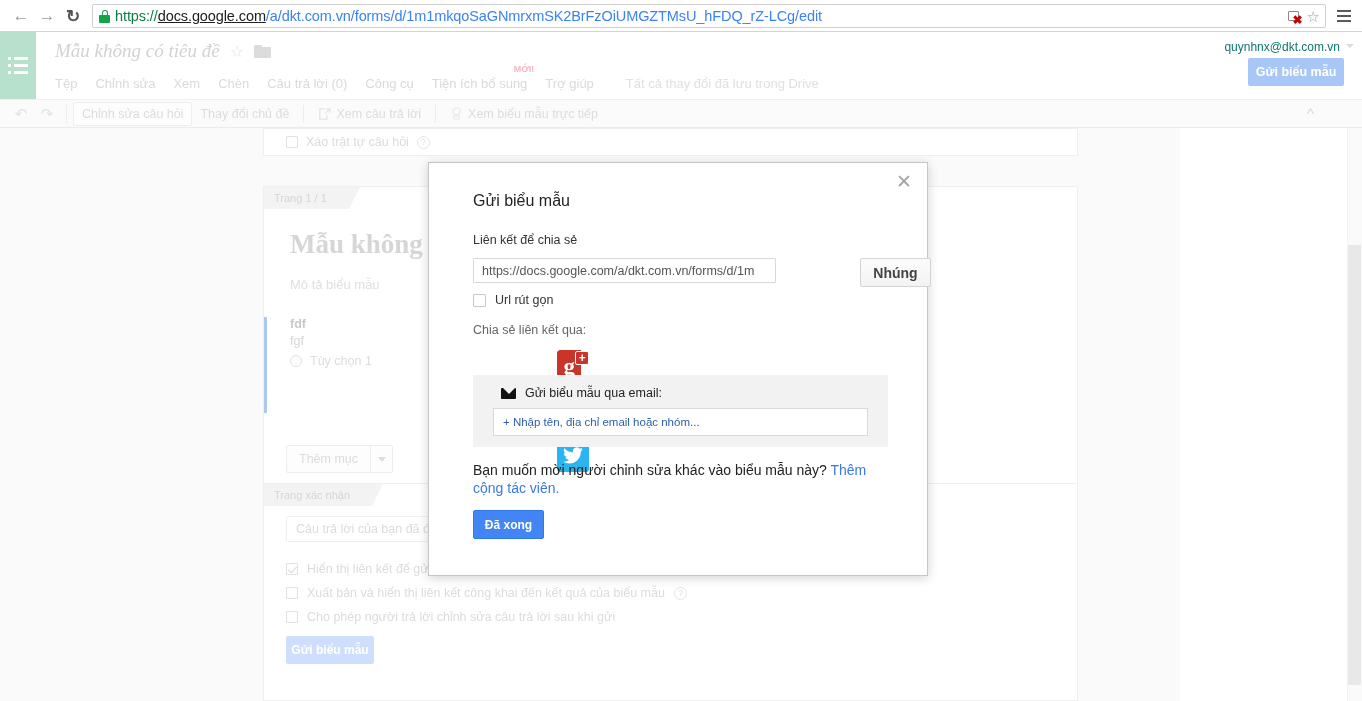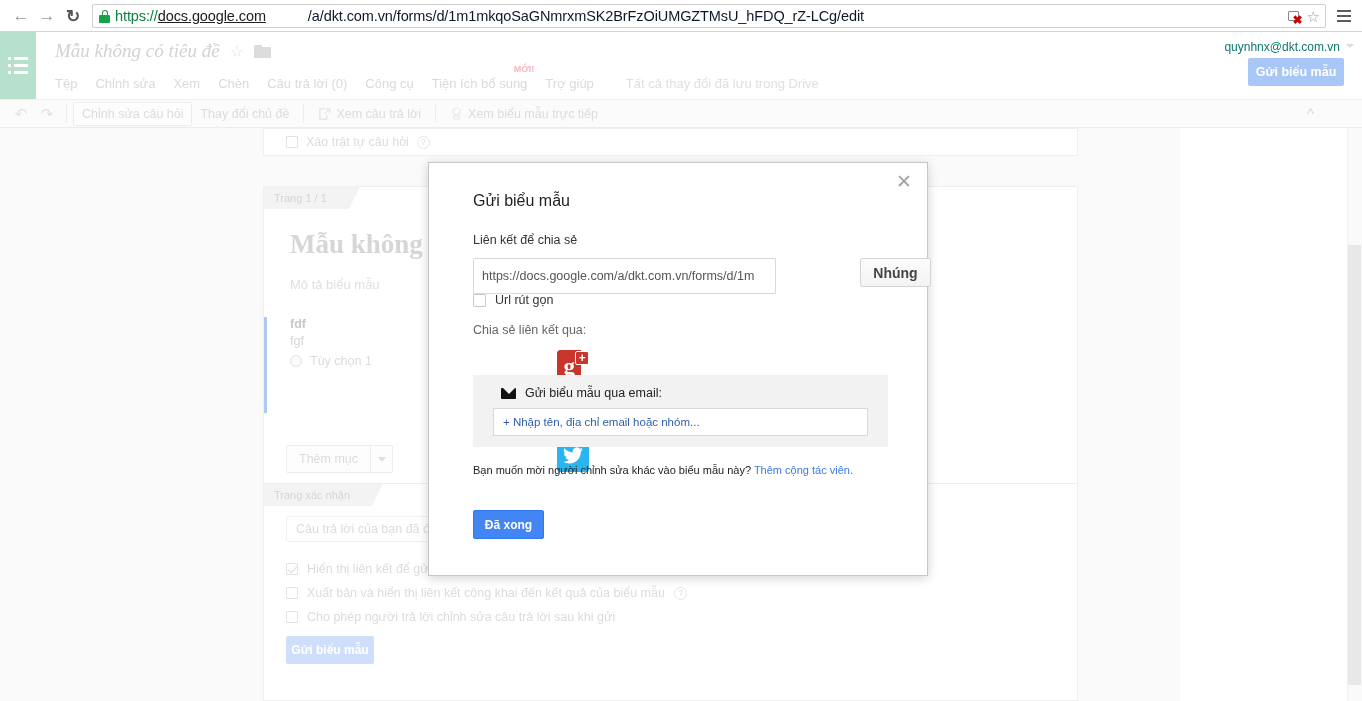--- a/index.html
+++ b/index.html
@@ -57,21 +57,21 @@
     border-radius: 3px 3px 0 0;
   }
   .url-text {
     font-size: 14.5px;
     color: #222;
     white-space: nowrap; overflow: hidden;
     letter-spacing: -0.1px;
   }
   .url-text .scheme { color: #0b8043; }
   .url-text .host { color: #202020; text-decoration: underline; }
-  .url-text .path { color: #0f172a; padding-left: 42px; }
+  .url-text .path { color: #3b82f6; }
   .omni-icons {
     position: absolute; right: 5px; top: 0; bottom: 0;
     display: flex; align-items: center; gap: 5px;
   }
   .blocked-icon {
     width: 14px; height: 13px; position: relative;
   }
   .blocked-icon .sq {
     position: absolute; top: 1px; left: 0;
     width: 11px; height: 10px;
@@ -359,21 +359,21 @@
   .modal-label {
     position: absolute; left: 44px; top: 70px;
     font-size: 12.5px; color: #333;
   }
   .link-row {
     position: absolute; left: 44px; top: 95px;
     display: flex; align-items: flex-start; gap: 0;
     width: 415px;
   }
   .link-input {
-    width: 303px; height: 36px;
+    width: 303px; height: 25px;
     border: 1px solid #d9d9d9; border-radius: 1px;
     background: #fff;
     font-size: 12.5px; color: #555;
     padding: 0 8px;
     display: flex; align-items: center;
     overflow: hidden; white-space: nowrap;
   }
   .embed-btn {
     position: absolute; left: 387px; top: 0;
     width: 71px; height: 29px;
@@ -458,21 +458,21 @@
   .email-input {
     position: absolute; left: 20px; top: 33px;
     width: 375px; height: 28px;
     border: 1px solid #d9d9d9; background: #fff;
     display: flex; align-items: center; padding: 0 9px;
     font-size: 11.5px; color: #2d5fa8;
   }
   .collab-text {
     position: absolute; left: 44px; top: 298px;
     width: 420px;
-    font-size: 11px; color: #222; line-height: 18px;
+    font-size: 14px; color: #222; line-height: 18px;
   }
   .collab-text a { color: #3b78e7; text-decoration: none; }
   .done-btn {
     position: absolute; left: 44px; top: 347px;
     width: 71px; height: 29px;
     background: #4285f4; border: 1px solid #3079ed; border-radius: 2px;
     color: #fff; font-size: 12px; font-weight: bold;
     display: flex; align-items: center; justify-content: center;
   }
 </style>

